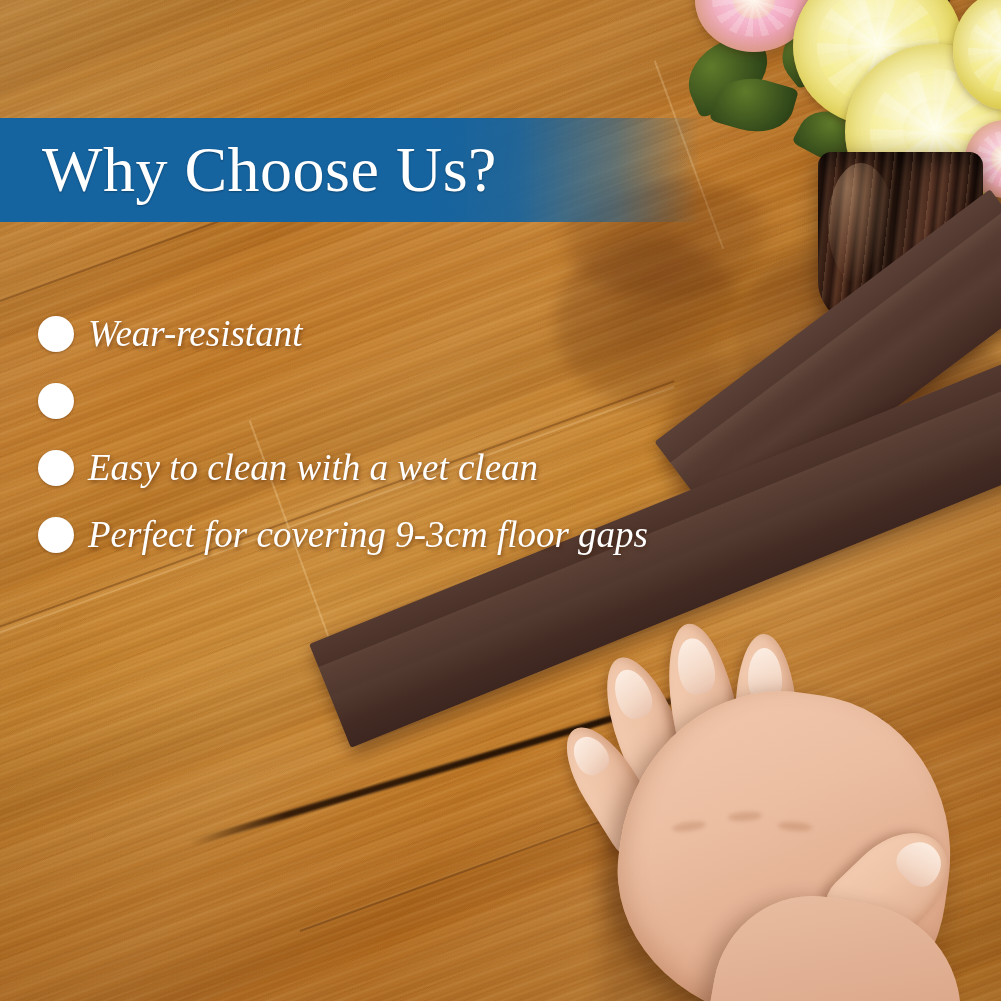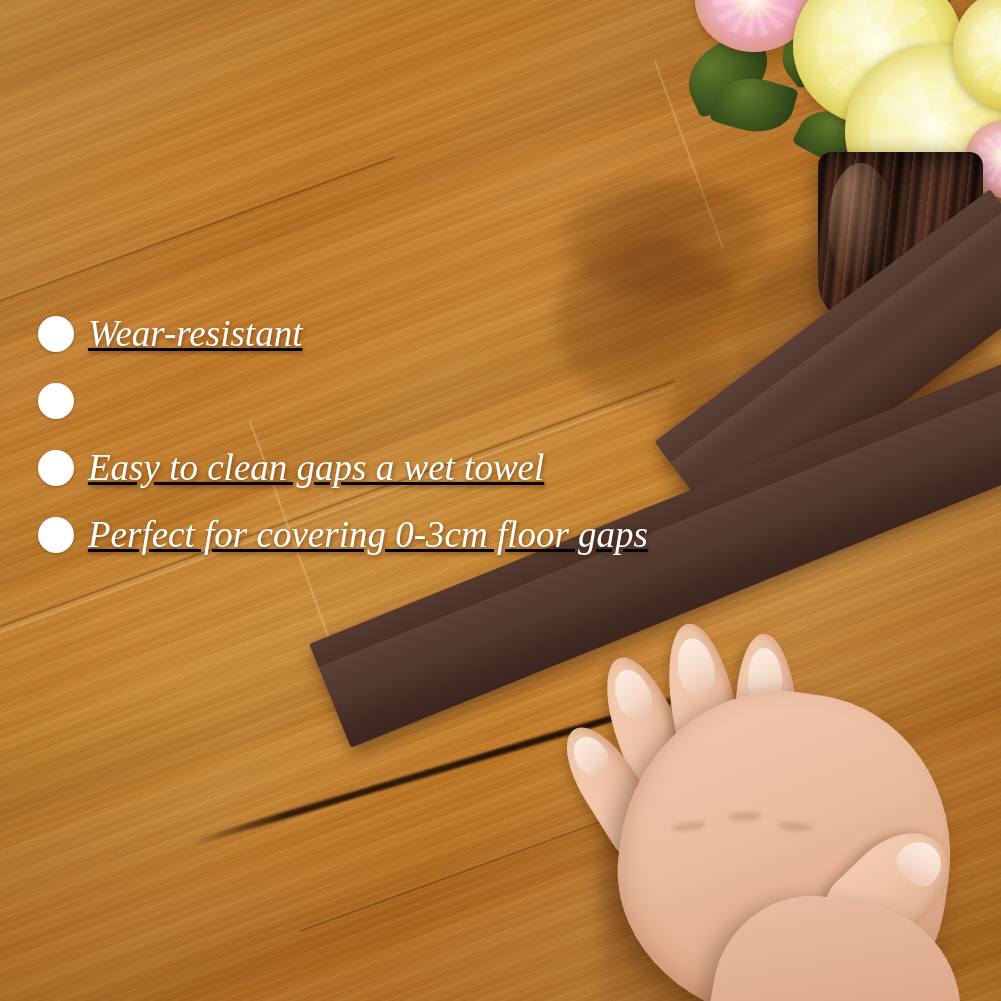--- a/index.html
+++ b/index.html
@@ -94,21 +94,21 @@
   }
   .banner-title{
     color:#fff;font-family:"Liberation Serif",serif;
     font-size:64px;line-height:1;font-weight:400;
     margin-left:42px;letter-spacing:.5px;
     text-shadow:0 1px 2px rgba(0,0,0,.28);
     white-space:nowrap;
   }
 
   
-  .features{position:absolute;left:38px;top:300px;text-decoration:underline;}
+  .features{position:absolute;left:38px;top:300px;}
   .feature{display:flex;align-items:center;height:67px;}
   .bullet{
     width:36px;height:36px;border-radius:50%;background:#fff;
     flex:0 0 36px;box-shadow:0 1px 3px rgba(60,20,0,.35);
   }
   .feature-text{
     margin-left:14px;color:#fff;
     font-family:"Liberation Serif",serif;
     font-style:italic;font-size:37px;line-height:1;
     white-space:nowrap;
@@ -332,32 +332,35 @@
       <div class="nail" style="left:26%;top:5%;width:52%;height:30%;"></div>
     </div>
 
     <div class="wrist"></div>
 
     <div class="knuckle" style="left:112px;top:222px;transform:rotate(-8deg);"></div>
     <div class="knuckle" style="left:168px;top:212px;transform:rotate(-4deg);"></div>
     <div class="knuckle" style="left:218px;top:222px;transform:rotate(4deg);"></div>
   </div>
 
+  <div class="banner">
+    <div class="banner-title">Why Choose Us?</div>
+  </div>
 
   <div class="features">
     <div class="feature">
       <div class="bullet"></div>
       <div class="feature-text">Wear-resistant</div>
     </div>
     <div class="feature">
       <div class="bullet"></div>
     </div>
     <div class="feature">
       <div class="bullet"></div>
-      <div class="feature-text">Easy to clean gaps a wet towel</div>
+      <div class="feature-text">Easy to clean with a wet clean</div>
     </div>
     <div class="feature">
       <div class="bullet"></div>
-      <div class="feature-text">Perfect for covering 0-3cm floor gaps</div>
+      <div class="feature-text">Perfect for covering 9-3cm floor gaps</div>
     </div>
   </div>
 
 </div>
 
 </body></html>

